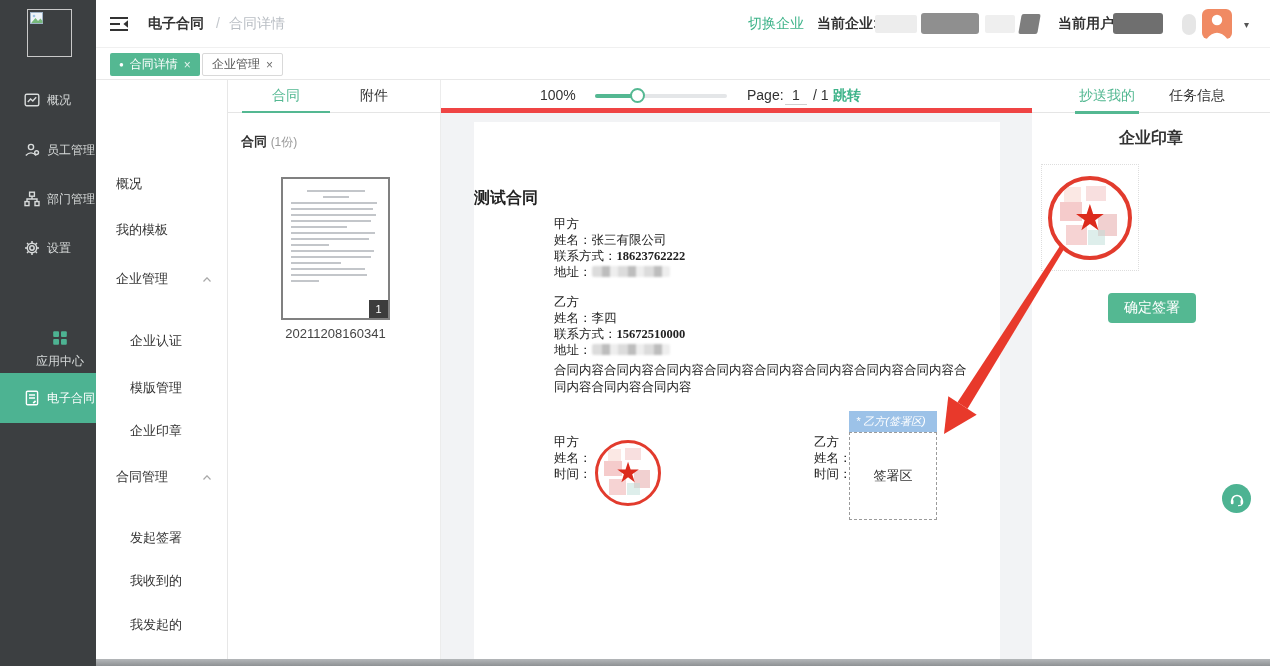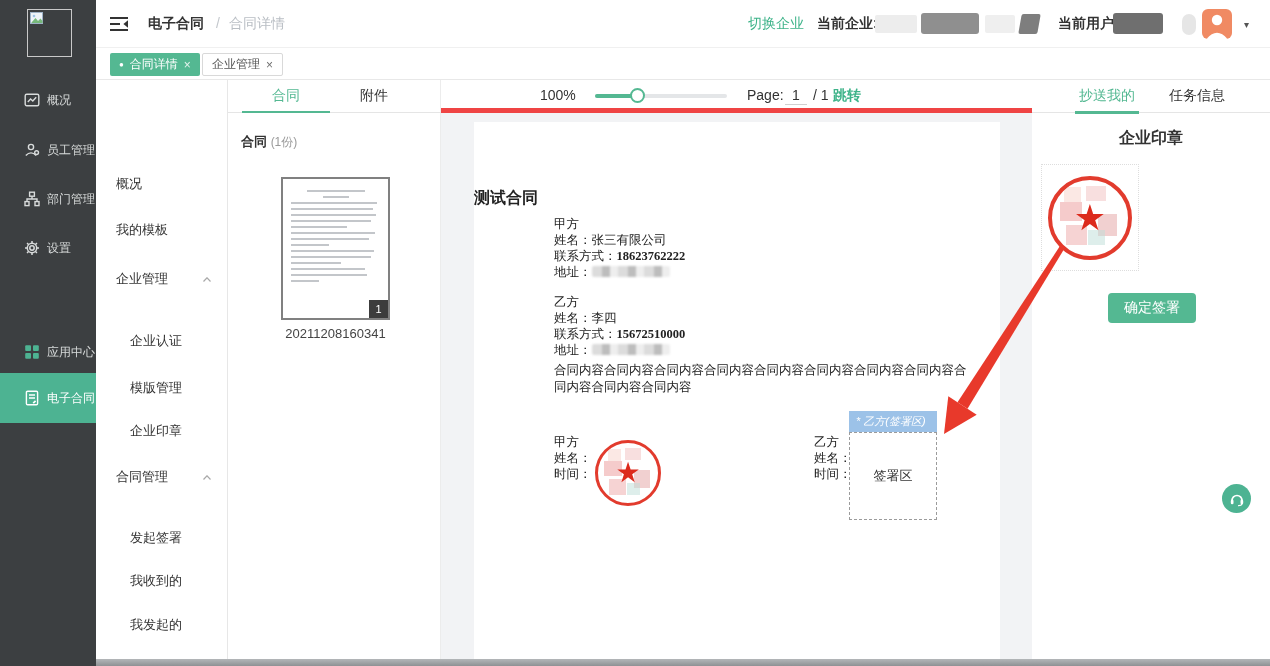--- a/index.html
+++ b/index.html
@@ -10,21 +10,21 @@
   
   .top-strip-a { position:absolute; left:600px; top:0; width:90px; height:2px; background:#93948b; }
   .top-strip-b { position:absolute; left:690px; top:0; width:580px; height:2px; background:#e2e2de; }
 
   
   .rail { position:absolute; left:0; top:0; width:96px; height:666px; background:#3c3f41; z-index:3; }
   .logo-box { position:absolute; left:27px; top:9px; width:45px; height:48px; border:1px solid #c9c9c9; background:#3c3f41; }
   .logo-box svg { position:absolute; left:2px; top:2px; }
   .rail-item { position:absolute; left:0; width:96px; height:44px; display:flex; align-items:center; padding-left:24px; gap:7px; color:#d8dbdb; font-size:12px; cursor:pointer; }
   .rail-item svg { flex:0 0 auto; }
-  .ri-0 { top:78px; } .ri-1 { top:128px; } .ri-2 { top:177px; } .ri-3 { top:226px; } .ri-4 { top:330px; }
+  .ri-0 { top:78px; } .ri-1 { top:128px; } .ri-2 { top:177px; } .ri-3 { top:226px; } .ri-4 { top:330px;flex-direction:column; }
   .ri-5 { top:373px; height:50px; background:#4db392; color:#fff; }
 
   
   .topbar { position:absolute; left:96px; top:0; width:1174px; height:48px; background:#fff; border-bottom:1px solid #f0f0f0; z-index:2; }
   .fold-icon { position:absolute; left:14px; top:17px; cursor:pointer; }
   .bc-section { position:absolute; left:52px; top:15px; font-size:14px; font-weight:bold; color:#333; }
   .bc-sep { position:absolute; left:120px; top:15px; font-size:14px; color:#c3c7cc; }
   .bc-page { position:absolute; left:133px; top:15px; font-size:14px; color:#b9bec4; }
   .switch-co { position:absolute; left:652px; top:15px; font-size:14px; color:#3db389; cursor:pointer; }
   .cur-co-label { position:absolute; left:721px; top:15px; font-size:14px; font-weight:bold; color:#333; }

